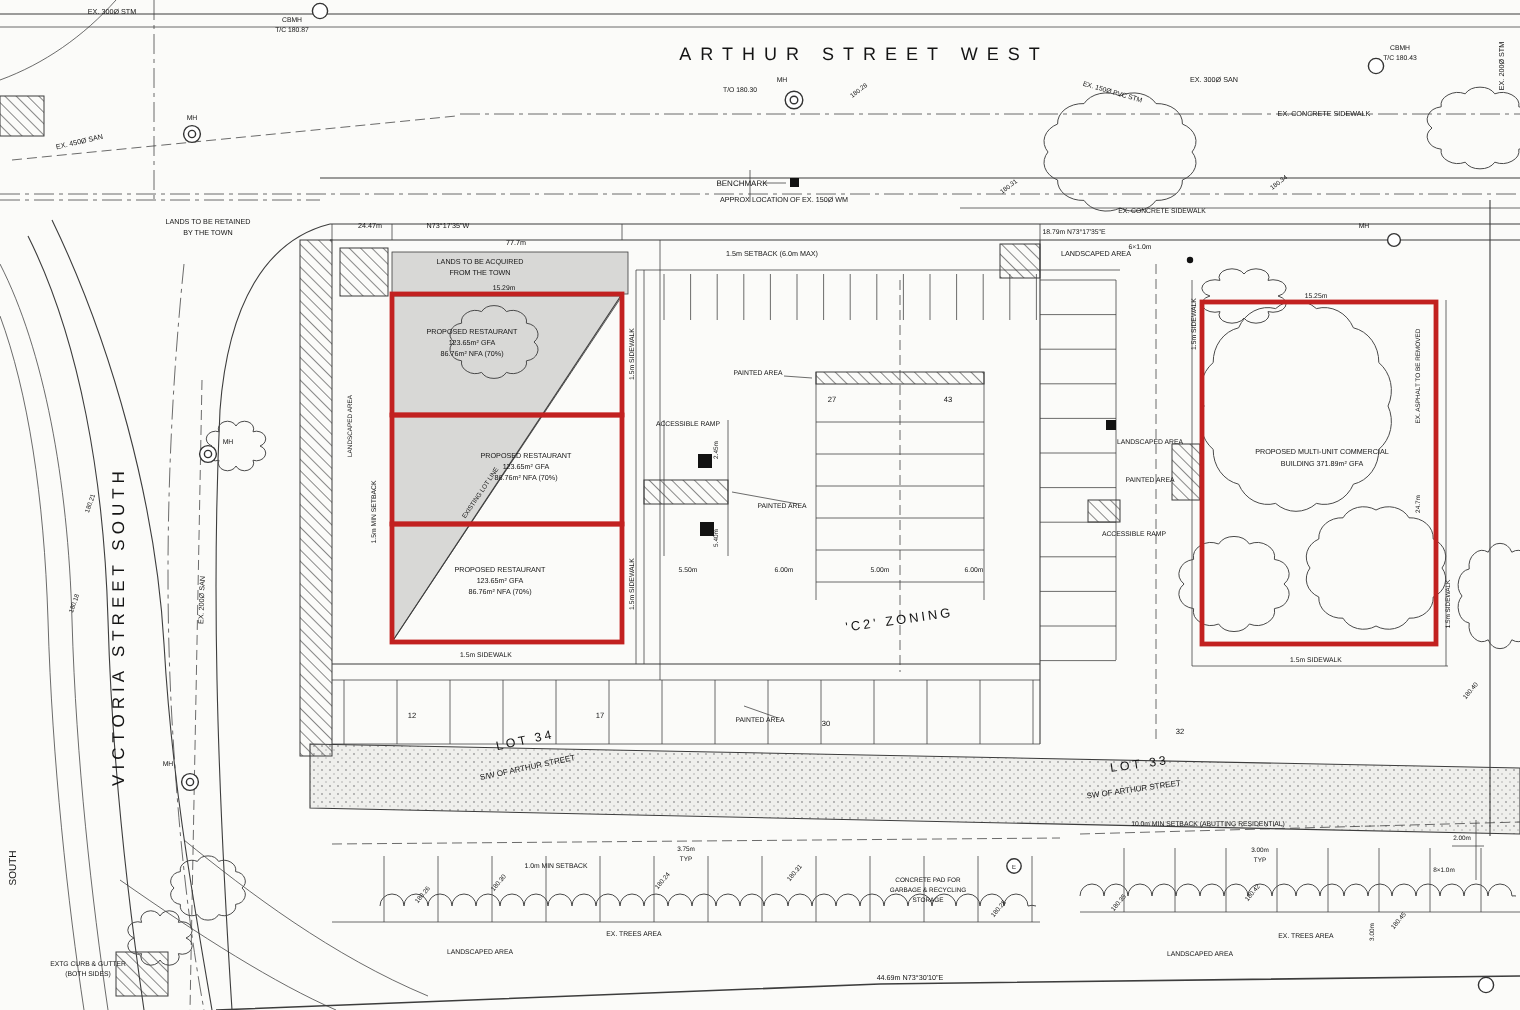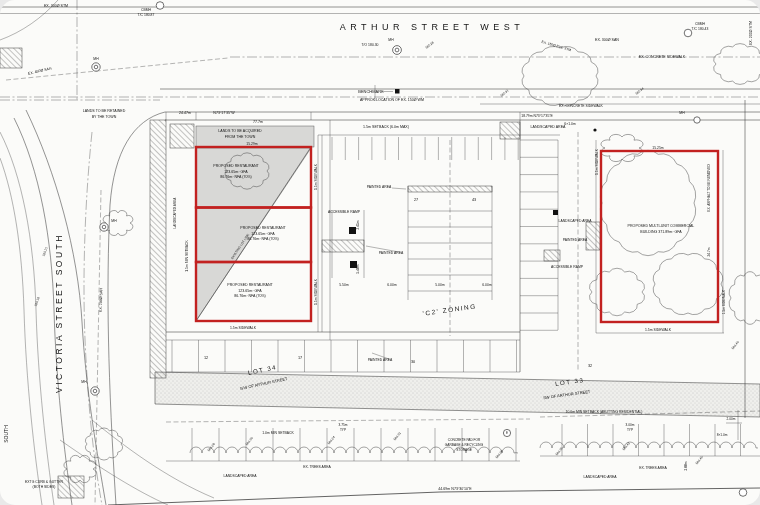--- a/index.html
+++ b/index.html
@@ -1,17 +1,17 @@
 <!DOCTYPE html>
 <html style="--red: #c22120; --gray: #d8d8d6; --line: #3d3d3d; --paper: #fbfbf9;"><head>
 <meta charset="utf-8">
 <style>
   :root{ --red:#c22120; --gray:#d8d8d6; --paper:#fbfbf9; --line:#3d3d3d; }
   html,body{margin:0;padding:0;background:#e9e9e9;}
-  .sheet{position:relative;width:760px;height:505px;background:var(--paper);overflow:hidden;border-radius:15px;}
+  .sheet{position:relative;width:760px;height:505px;background:var(--paper);overflow:hidden;}
   svg{display:block;width:760px;height:505px;}
   .ln{stroke:var(--line);stroke-width:.55;fill:none;}
   .thin{stroke-width:.38;}
   .thick{stroke-width:.8;}
   .dash{stroke-dasharray:5 2.5;}
   .dashdot{stroke-dasharray:10 2.5 2 2.5;}
   .red{stroke:var(--red);stroke-width:2.4;fill:none;}
   .grayfill{fill:var(--gray);stroke:var(--line);stroke-width:.4;}
   .hatchfill{fill:url(#hatch);stroke:var(--line);stroke-width:.5;}
   .stipplefill{fill:url(#stipple);stroke:var(--line);stroke-width:.55;}

